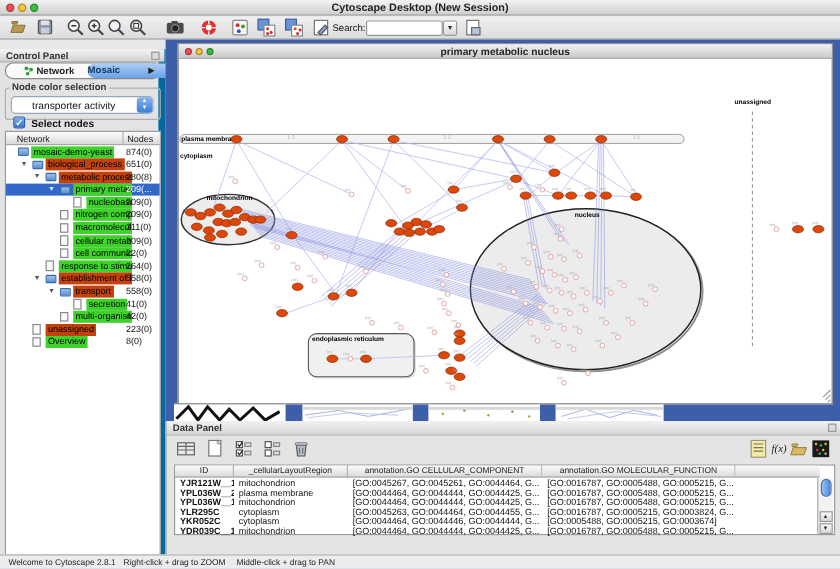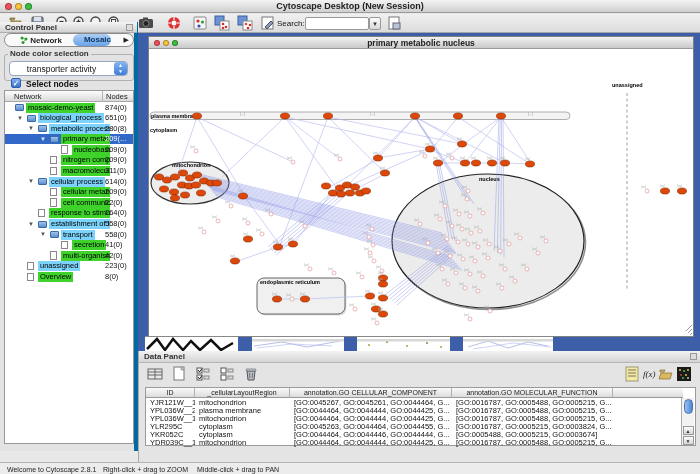--- a/index.html
+++ b/index.html
@@ -10,68 +10,68 @@
   #titlebar { left:0; top:0; width:700px; height:13px; background:linear-gradient(#f3f3f3,#cfcfcf); border-bottom:1px solid #9a9a9a; }
   .light { position:absolute; top:3px; width:7px; height:7px; border-radius:50%; border:0.5px solid rgba(0,0,0,.3); }
   #titlebar .t { position:absolute; top:1px; width:100%; text-align:center; font-size:9px; font-weight:bold; color:#222; }
 
   #toolbar { left:0; top:14px; width:700px; height:19px; background:linear-gradient(#f0f0f0,#dcdcdc); border-bottom:1px solid #a5a5a5; }
   .tbi { position:absolute; top:1px; width:16px; height:16px; }
   #search-label { position:absolute; left:277px; top:5px; font-size:8px; color:#111; }
   #search-input { position:absolute; left:305px; top:2.5px; width:64px; height:13px; background:#fff; border:1px solid #999; border-radius:2px; }
   #search-drop { position:absolute; left:369px; top:2.5px; width:12px; height:13px; background:linear-gradient(#fdfdfd,#d8d8d8); border:1px solid #999; border-radius:2px; font-size:6px; text-align:center; line-height:13px; color:#333; }
 
-  #control-panel { left:0; top:22px; width:138px; height:429px; background:#e3e3e3; border-right:4px solid #0369a1; }
+  #control-panel { left:0; top:41px; width:138px; height:429px; background:#e3e3e3; border-right:6px solid #0369a1; }
   #cp-header { position:absolute; left:0; top:0; width:137px; height:11px; background:linear-gradient(#f4f4f4,#d2d2d2); border-bottom:1px solid #adadad; }
   .hdr-label { position:absolute; left:5px; top:1px; font-size:8px; font-weight:bold; color:#333; }
   .float-icon { position:absolute; right:4px; top:2px; width:7px; height:7px; border:1px solid #999; background:#ddd; }
   #cp-tabbar { position:absolute; left:4px; top:11px; width:130px; height:14px; background:#fafafa; border:1px solid #8a8a8a; border-radius:7px; }
   #tab-network { position:absolute; left:4px; top:1px; width:64px; height:12px; font-size:8px; font-weight:bold; color:#222; text-align:center; line-height:12px; }
-  #tab-mosaic { position:absolute; left:68px; top:0px; width:38px; height:12px; background:linear-gradient(#aecdf4,#68a3e8); border-radius:6px; font-size:8px; font-weight:bold; color:#103a66; text-align:right; line-height:12px; }
+  #tab-mosaic { position:absolute; left:68px; top:0px; width:74px; height:12px; background:linear-gradient(#aecdf4,#68a3e8); border-radius:6px; font-size:8px; font-weight:bold; color:#103a66; text-align:left; line-height:12px; }
   #tab-arrow { position:absolute; right:4px; top:2px; font-size:7px; color:#222; }
   #cp-group { position:absolute; left:4px; top:32px; width:130px; height:27px; border:1px solid #b0b0b0; border-radius:3px; }
   #cp-group-label { position:absolute; left:8px; top:27px; font-size:8px; font-weight:bold; color:#333; background:#e3e3e3; padding:0 2px; }
   #cp-combo { position:absolute; left:9px; top:39px; width:119px; height:15px; background:#fff; border:1px solid #96a7c0; border-radius:4px; }
   #cp-combo .val { position:absolute; left:0; right:14px; top:2px; text-align:center; font-size:8.5px; color:#111; }
   #cp-combo .step { position:absolute; right:0px; top:0px; width:13px; height:13px; background:linear-gradient(#85b5f1,#3e7cd6); border-radius:3px; color:#fff; font-size:5px; text-align:center; line-height:6px; }
   #cp-check { position:absolute; left:11px; top:56px; width:10px; height:10px; background:linear-gradient(#7fb0ef,#3a74d0); border:1px solid #2d5fae; border-radius:2px; color:#fff; font-size:8px; line-height:10px; text-align:center; font-weight:bold; }
   #cp-check-label { position:absolute; left:26px; top:57px; font-size:8.5px; font-weight:bold; color:#111; }
   #tree-box { position:absolute; left:4px; top:68px; width:130px; height:354px; background:#fff; border:1px solid #999; }
   #tree-header { position:absolute; left:0; top:0; width:128px; height:11px; background:linear-gradient(#fdfdfd,#d9d9d9); border-bottom:1px solid #a8a8a8; }
   #tree-header .c1 { position:absolute; left:9px; top:1px; font-size:7.5px; color:#222; }
   #tree-header .c2 { position:absolute; left:101px; top:1px; font-size:7.5px; color:#222; }
   #tree-header .sep { position:absolute; left:97px; top:0; width:1px; height:11px; background:#b5b5b5; }
   #tree-rows { position:absolute; left:0; top:11px; width:128px; }
   .tree-row { position:relative; width:128px; height:10.6px; }
   .tree-row.sel { background:#3268c8; }
   .tr-tri { position:absolute; top:2px; font-size:6px; color:#555; }
   .tree-row.sel .tr-tri { color:#dce6f5; }
   .tr-label { position:absolute; top:0.5px; height:10px; line-height:10px; font-size:7.5px; color:#000; padding:0 2px; white-space:nowrap; overflow:hidden; }
   .tr-label.green { background:#3ed22b; }
-  .tr-label.red { background:#7dd3fc; }
+  .tr-label.red { background:#c2410c; }
   .tr-count { position:absolute; left:100px; top:0.5px; font-size:7.5px; color:#111; line-height:10px; white-space:nowrap; }
   .tree-row.sel .tr-count { color:#fff; }
   .ico-folder { position:absolute; top:2px; width:9px; height:7px; background:linear-gradient(#9ec2e8,#5c8fd0); border:0.5px solid #3a6aa8; border-radius:1px; }
   .ico-file { position:absolute; top:1px; width:7px; height:8.5px; background:#fff; border:0.5px solid #888; }
 
   #mdi { left:138px; top:33px; width:562px; height:318px; background:#3d5fa9; }
   #netwin { position:absolute; left:10px; top:3px; width:546px; height:301px; background:#fff; border:1px solid #7f7f7f; }
   #netwin-title { position:absolute; left:0; top:0; width:544px; height:12px; background:linear-gradient(#f2f2f2,#c9c9c9); border-bottom:1px solid #9a9a9a; }
   #netwin-title .t { position:absolute; width:100%; top:1px; text-align:center; font-size:8.5px; font-weight:bold; color:#222; }
   .nlight { position:absolute; top:3px; width:6px; height:6px; border-radius:50%; border:0.5px solid rgba(0,0,0,.3); }
   #net-svg { position:absolute; left:0px; top:12px; }
   .frag { position:absolute; top:303px; height:15px; background:#fff; border-top:1px solid #888; }
 
   #data-panel { left:138px; top:351px; width:562px; height:111px; background:#e4e4e4; border-left:1px solid #aaa; }
   #dp-header { position:absolute; left:0; top:0; width:562px; height:12px; background:linear-gradient(#f2f2f2,#d5d5d5); border-bottom:1px solid #b5b5b5; }
   .dpi { position:absolute; top:15px; width:17px; height:17px; }
   #dp-table { position:absolute; left:6px; top:36px; width:551px; height:59px; background:#fff; border:1px solid #9a9a9a; }
   .th { position:absolute; top:0; height:9.5px; background:linear-gradient(#fafafa,#dcdcdc); border-right:1px solid #b0b0b0; border-bottom:1px solid #999; font-size:7px; color:#222; text-align:center; line-height:9px; white-space:nowrap; overflow:hidden; }
   .td { position:absolute; height:8px; font-size:7.5px; color:#111; line-height:8px; white-space:nowrap; overflow:hidden; padding-left:4px; }
-  .td.b { font-weight:normal; }
+  .td.b { font-weight:bold; }
   #dp-scroll { position:absolute; right:1px; top:10px; width:13px; height:47px; background:#f2f2f2; border-left:1px solid #aaa; }
   #dp-thumb { position:absolute; left:1.5px; top:1px; width:9px; height:15px; background:linear-gradient(90deg,#9cc0ee,#4a86d8); border-radius:5px; border:0.5px solid #4a72b0; }
   .sbtn { position:absolute; left:0.5px; width:11px; height:9px; background:linear-gradient(#fcfcfc,#d5d5d5); border:0.5px solid #999; font-size:5px; text-align:center; line-height:9px; color:#333; }
   #dp-tabs { position:absolute; left:145px; top:98px; height:13px; border:1px solid #8e8e8e; border-radius:6px; background:#f2f2f2; }
   .dptab { position:absolute; top:0; height:11px; font-size:7.3px; font-weight:bold; color:#222; text-align:center; line-height:11px; }
   .dptab.sel { background:linear-gradient(#bdd9f8,#83b5ee); border-radius:5px 0 0 5px; }
   .dptab-sep { position:absolute; top:1px; width:1px; height:9px; background:#aaa; }
 
   #statusbar { left:0; top:462px; width:700px; height:12px; background:#ececec; border-top:1px solid #b5b5b5; }
   #statusbar span { position:absolute; top:3px; font-size:7px; color:#222; }
@@ -220,26 +220,20 @@
           </div>
           <div class="tree-row">
             <span class="ico-file" style="left: 45px;"></span>
             <span class="tr-label green" style="left: 56px; max-width: 49px;">nitrogen compo</span>
             <span class="tr-count">209(0)</span>
           </div>
           <div class="tree-row">
             <span class="ico-file" style="left: 45px;"></span>
             <span class="tr-label green" style="left: 56px; max-width: 49px;">macromolecule</span>
             <span class="tr-count">311(0)</span>
-          </div>
-          <div class="tree-row">
-            <span class="tr-tri" style="left: 23px;">▼</span>
-            <span class="ico-folder" style="left: 33px;"></span>
-            <span class="tr-label red" style="left: 44px; max-width: 61px;">cellular process</span>
-            <span class="tr-count">614(0)</span>
           </div>
           <div class="tree-row">
             <span class="ico-file" style="left: 45px;"></span>
             <span class="tr-label green" style="left: 56px; max-width: 49px;">cellular metabol</span>
             <span class="tr-count">209(0)</span>
           </div>
           <div class="tree-row">
             <span class="ico-file" style="left: 45px;"></span>
             <span class="tr-label green" style="left: 56px; max-width: 49px;">cell communicat</span>
             <span class="tr-count">22(0)</span>

